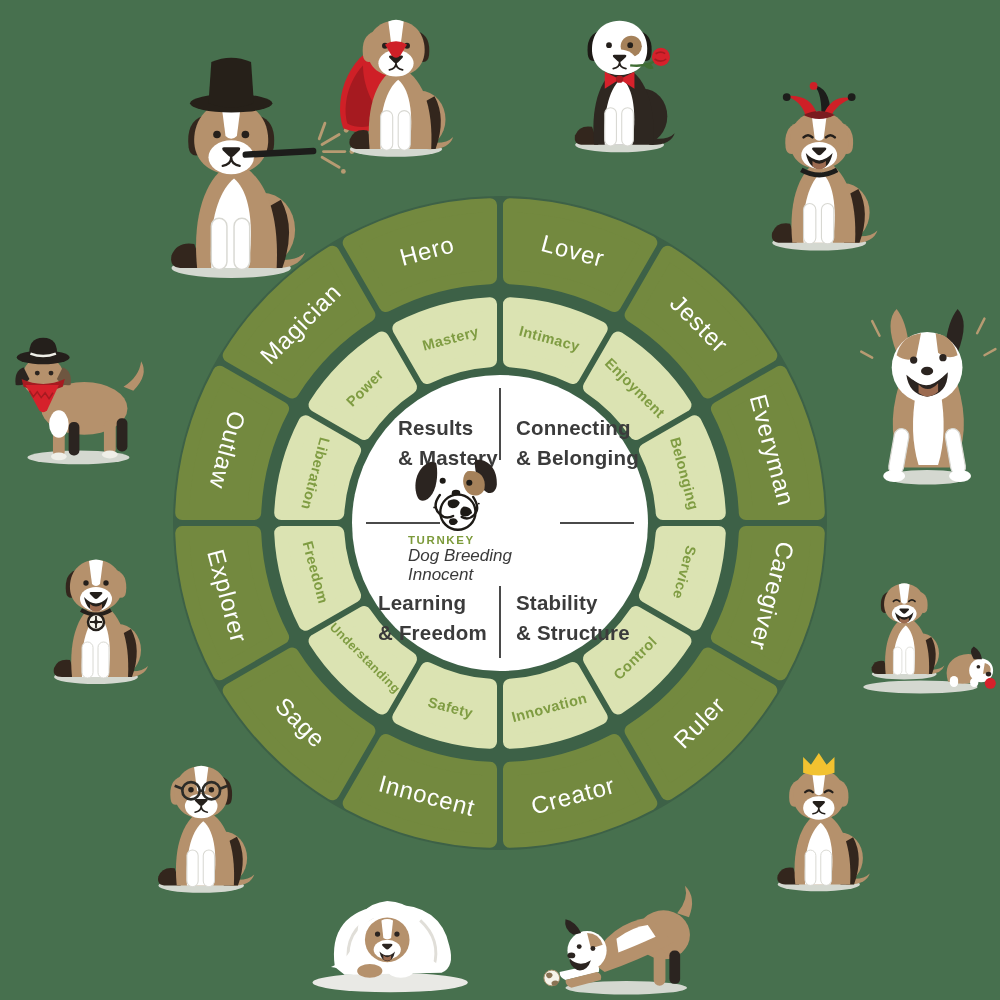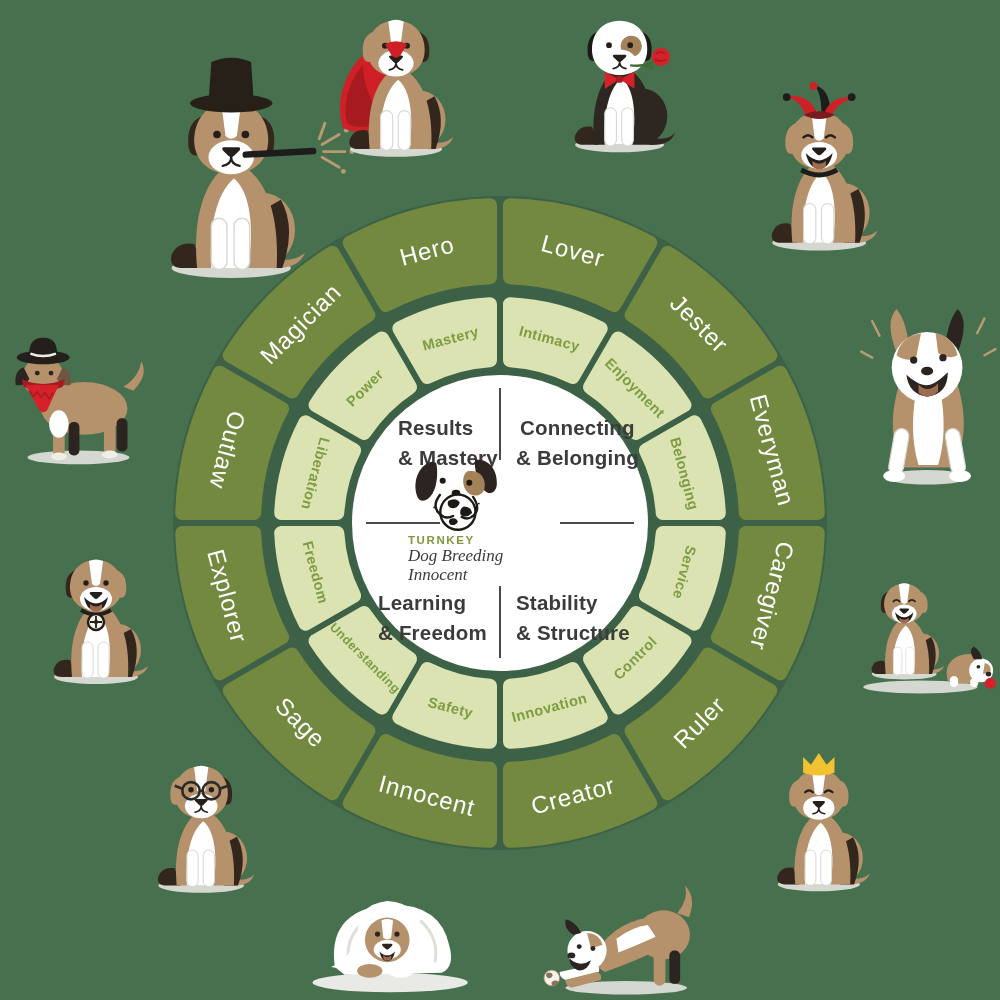--- a/index.html
+++ b/index.html
@@ -2,21 +2,21 @@
 <html><head>
 <meta charset="utf-8">
 <style>
   html,body{margin:0;padding:0;}
   body{font-family:"Liberation Sans",sans-serif;}
   #app{position:relative;width:1000px;height:1000px;overflow:hidden;background:#47704e;}
   #wheel-holder, #wheel-holder svg{position:absolute;left:0;top:0;width:1000px;height:1000px;}
   .quad{position:absolute;color:#3b3b3b;font-size:20.5px;line-height:1.45;font-weight:bold;letter-spacing:.2px;}
   .logo-box{position:absolute;left:408px;top:458px;width:184px;}
   .logo-box .brand{font-size:11.5px;font-weight:bold;letter-spacing:1.6px;color:#7c9a3a;margin-top:-4px;}
-  .logo-box .lname{font-family:Liberation Serif, serif;font-style:italic;font-size:17px;line-height:1.12;color:#3a3a3a;}
+  .logo-box .lname{font-family:Liberation Sans, sans-serif;font-style:italic;font-size:17px;line-height:1.12;color:#3a3a3a;}
 </style>
 </head>
 <body>
 
 <div id="app" style="background: rgb(71, 112, 78);">
   <div id="wheel-holder">
       <svg viewBox="0 0 1000 1000" xmlns="http://www.w3.org/2000/svg">
         <circle cx="500" cy="523" r="327" fill="#3d6147"></circle>
         <path d="M510.0 205.2 A318 318 0 0 1 650.3 242.7 L614.2 305.1 A246 246 0 0 0 510.0 277.2 Z" fill="#73893f" stroke="#73893f" stroke-width="14" stroke-linejoin="round"></path>
         <path d="M510.0 304.2 A219 219 0 0 1 600.7 328.5 L572.7 377.1 A163 163 0 0 0 510.0 360.3 Z" fill="#dbe3b2" stroke="#dbe3b2" stroke-width="14" stroke-linejoin="round"></path>
@@ -394,21 +394,21 @@
   <path d="M28 28 Q26 8 42 8 Q58 8 56 28 Q42 34 28 28 Z" fill="#241f1b"></path>
   <path d="M29 24 Q42 29 55 24" stroke="#efefe8" stroke-width="2.5" fill="none"></path>
         </g>
       </svg>
     </div>
 
   <div class="quad" style="left:398px;top:413px;">
     <div>Results</div>
     <div>&amp; Mastery</div>
   </div>
-  <div class="quad" style="left:516px;top:413px;text-align:center;">
+  <div class="quad" style="left:516px;top:413px;">
     <div>Connecting</div>
     <div>&amp; Belonging</div>
   </div>
   <div class="quad" style="left:378px;top:588px;">
     <div>Learning</div>
     <div>&amp; Freedom</div>
   </div>
   <div class="quad" style="left:516px;top:588px;">
     <div>Stability</div>
     <div>&amp; Structure</div>

